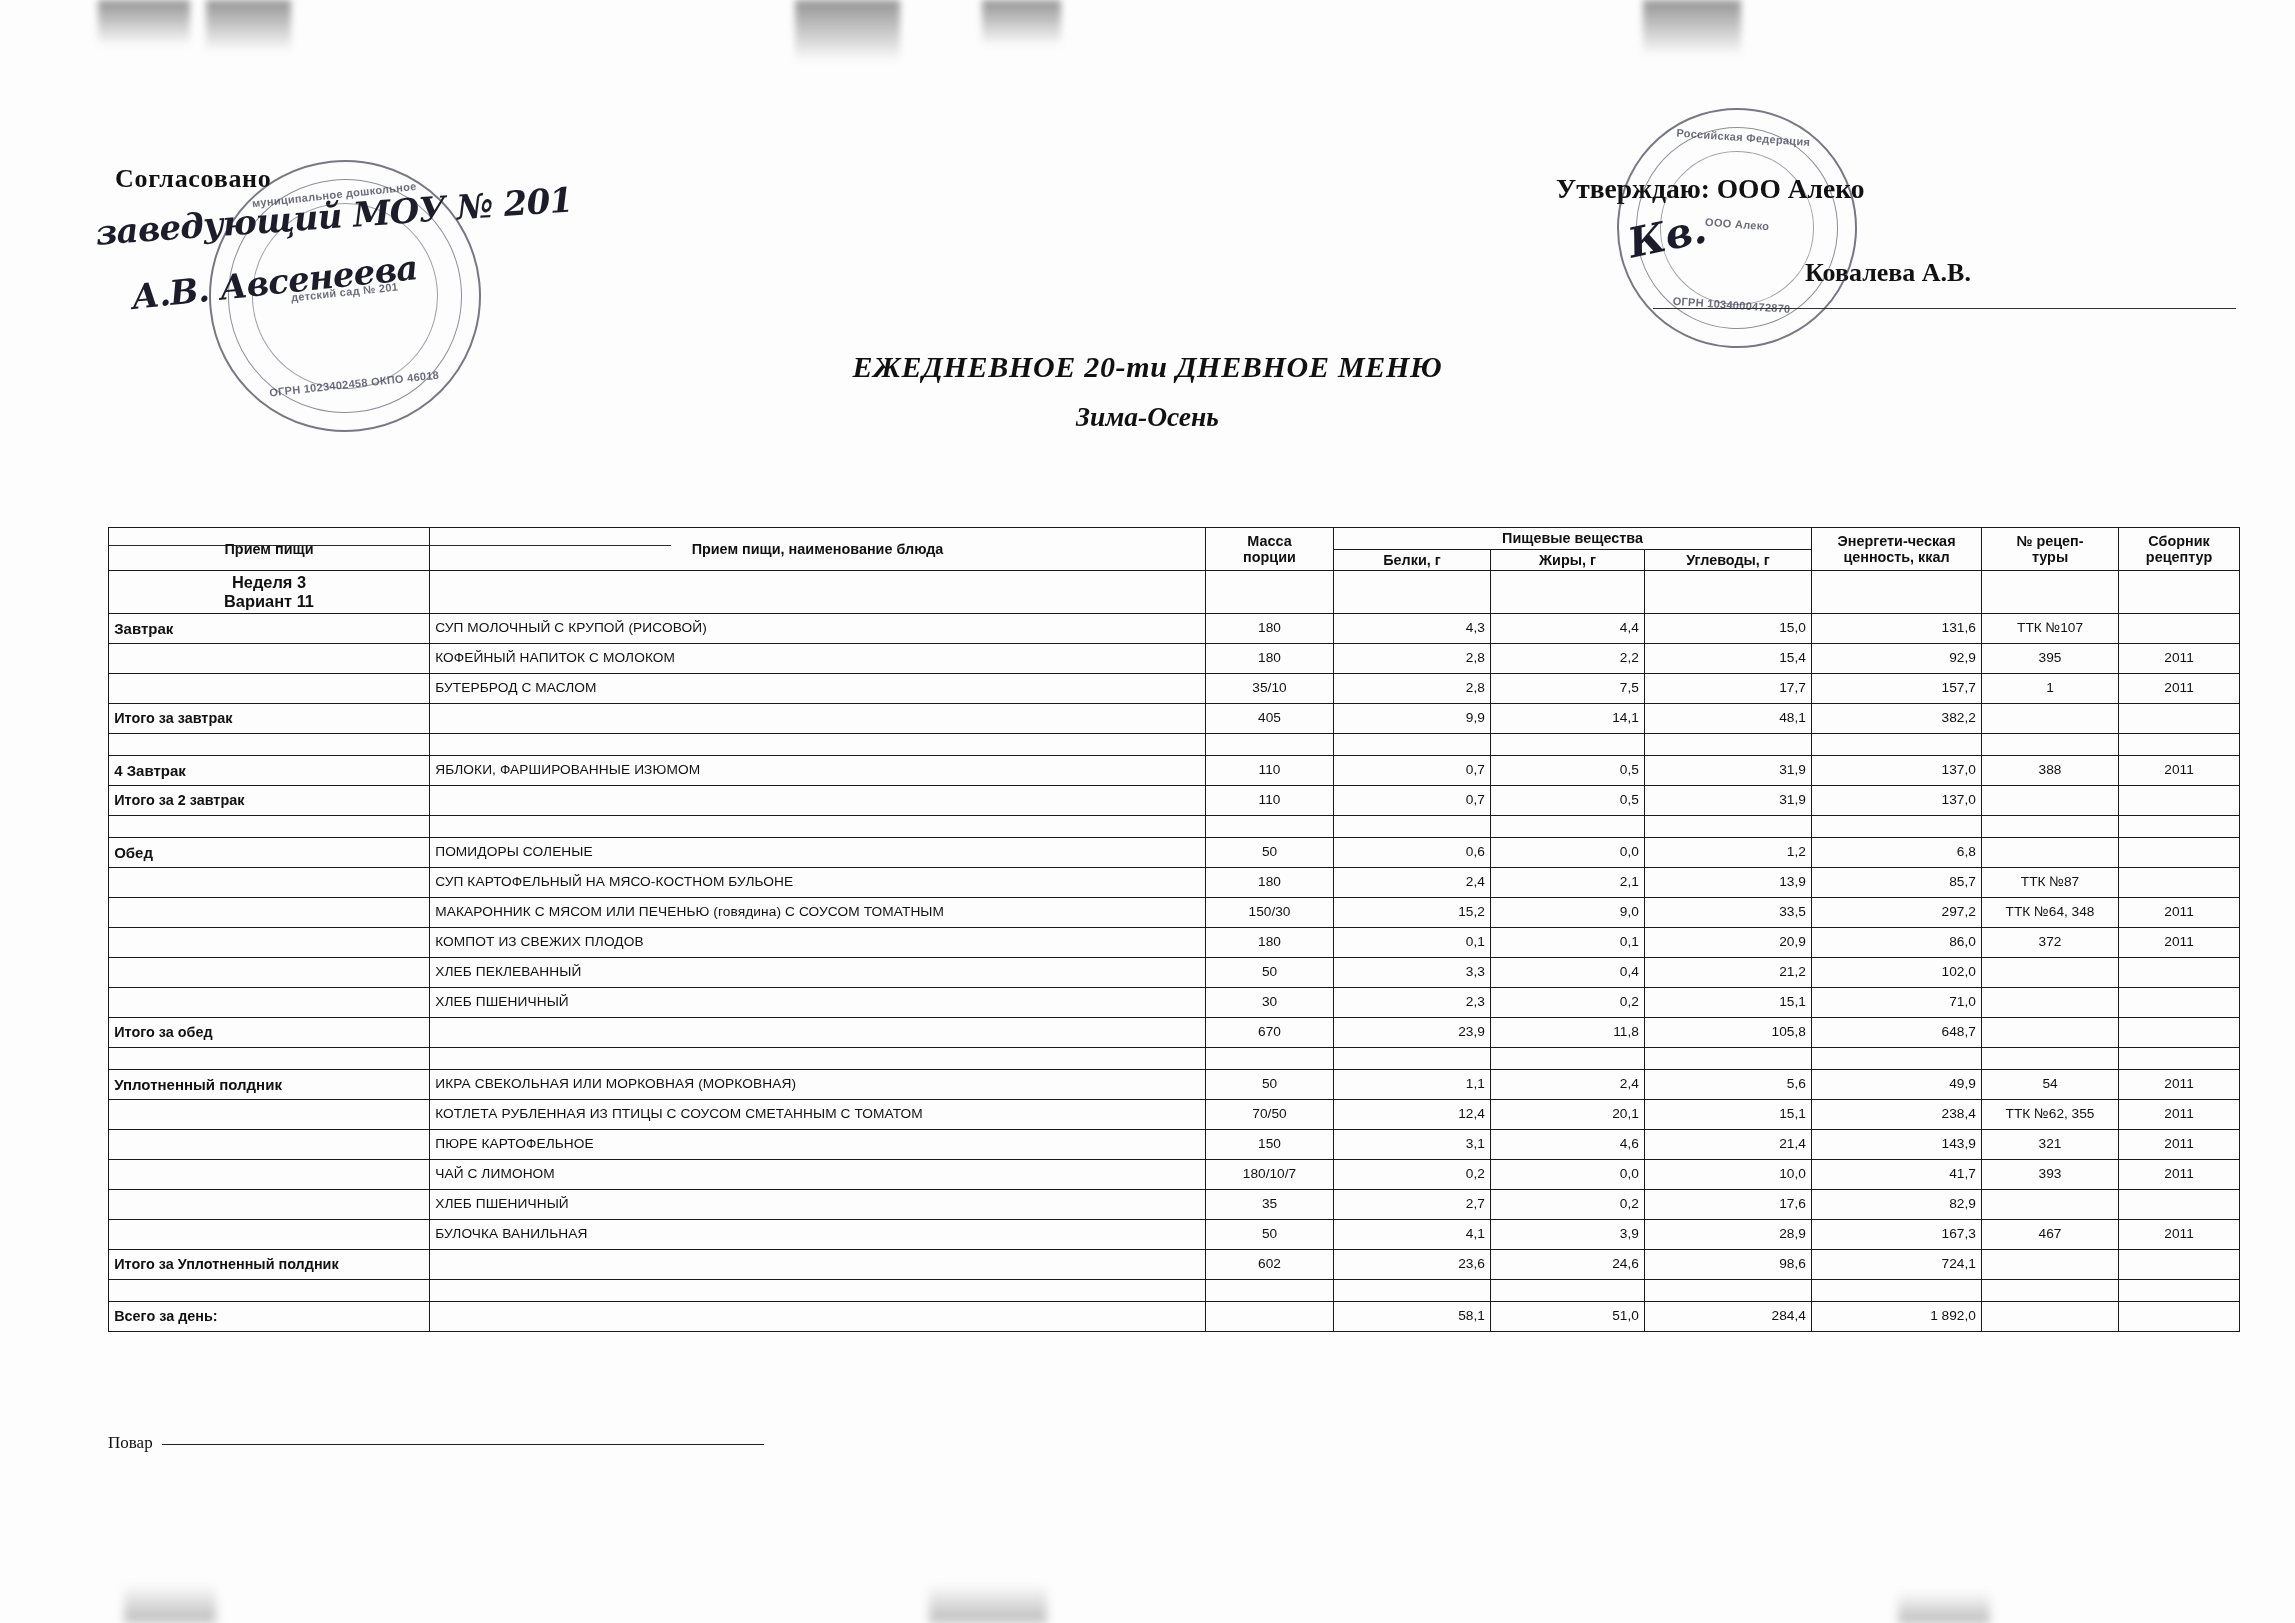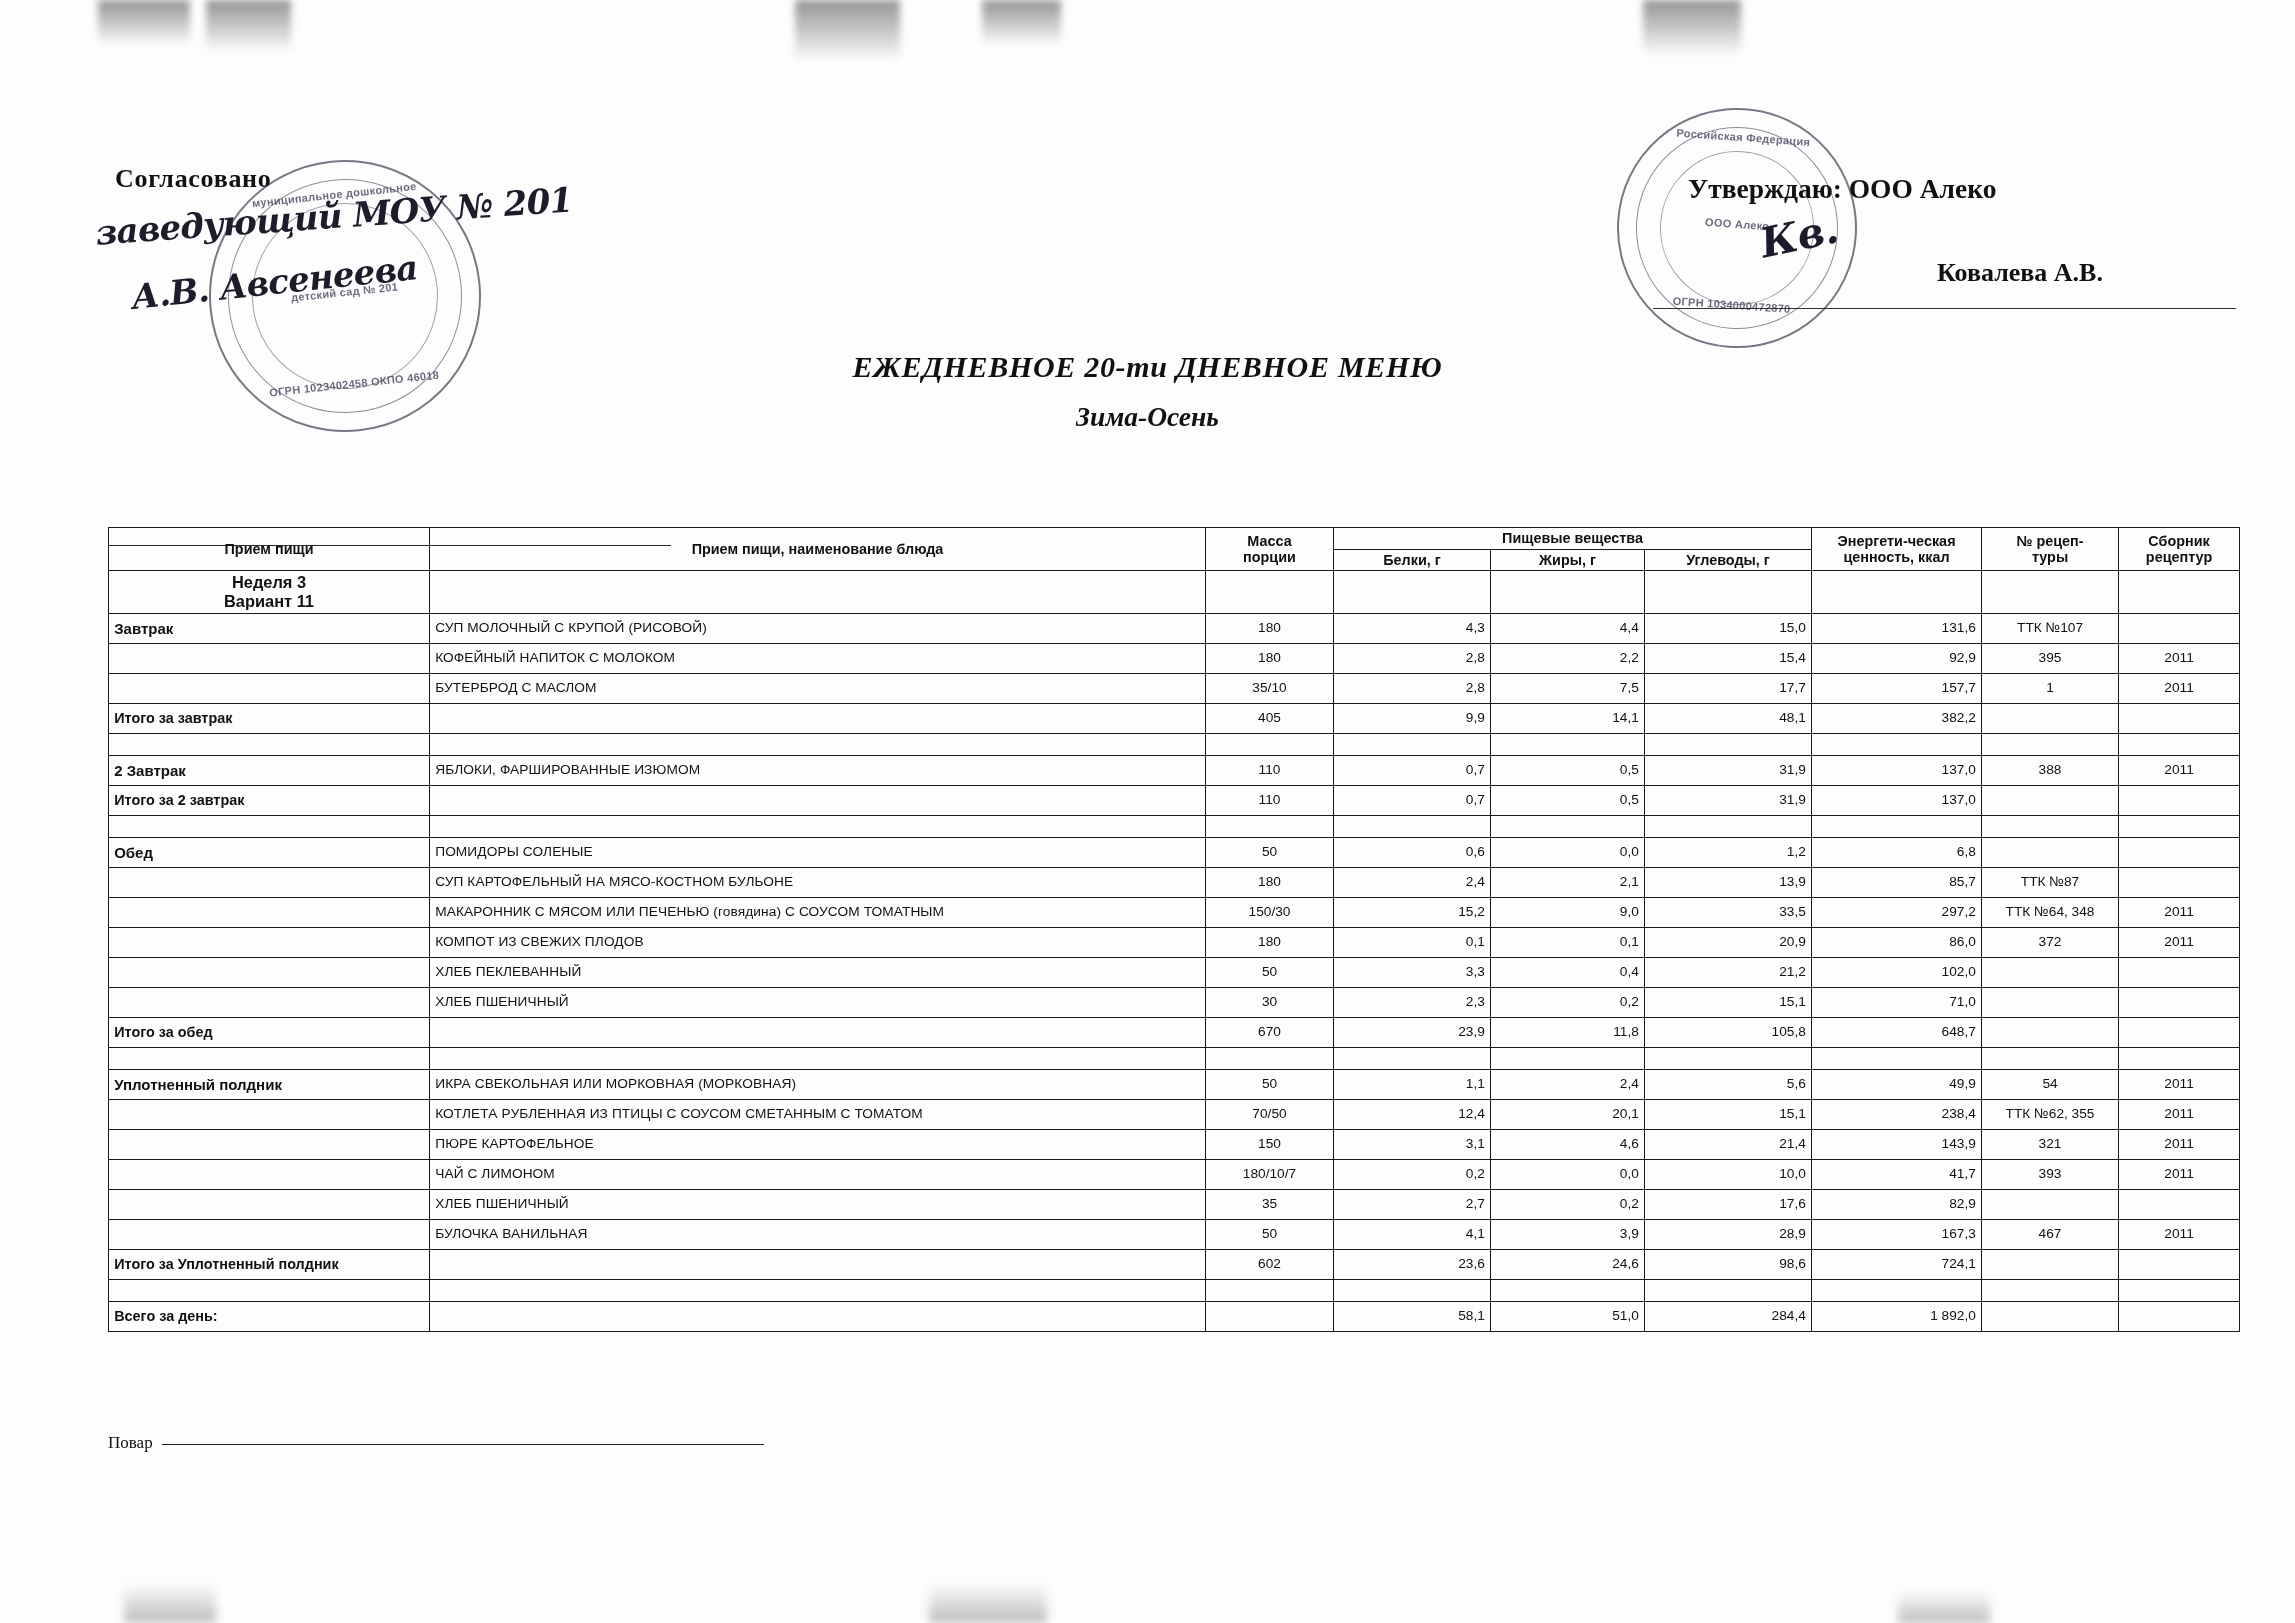--- a/index.html
+++ b/index.html
@@ -67,21 +67,21 @@
     position: absolute;
     left: 131px;
     top: 262px;
     font-size: 34px;
     letter-spacing: -0.7px;
     transform: rotate(-6deg);
   }
 
   .approve-right {
     position: absolute;
-    left: 1688px;
+    left: 1556px;
     top: 173px;
     width: 589px;
   }
   .approve-right .title {
     font-family: "Liberation Serif", serif;
     font-weight: bold;
     font-size: 27.5px;
   }
   .approve-right .name {
     position: absolute;
@@ -387,21 +387,21 @@
             <td></td>
             <td class="cen"></td>
             <td class="cen"></td>
             <td class="cen"></td>
             <td class="cen"></td>
             <td class="cen"></td>
             <td class="cen"></td>
             <td class="cen"></td>
           </tr>
           <tr class="row">
-            <td class="meal-lbl">2 Завтрак</td>
+            <td class="meal-lbl">4 Завтрак</td>
             <td class="dish">ЯБЛОКИ, ФАРШИРОВАННЫЕ ИЗЮМОМ</td>
             <td class="cen">110</td>
             <td class="num">0,7</td>
             <td class="num">0,5</td>
             <td class="num">31,9</td>
             <td class="num">137,0</td>
             <td class="cen">388</td>
             <td class="cen">2011</td>
           </tr>
           <tr class="total">

